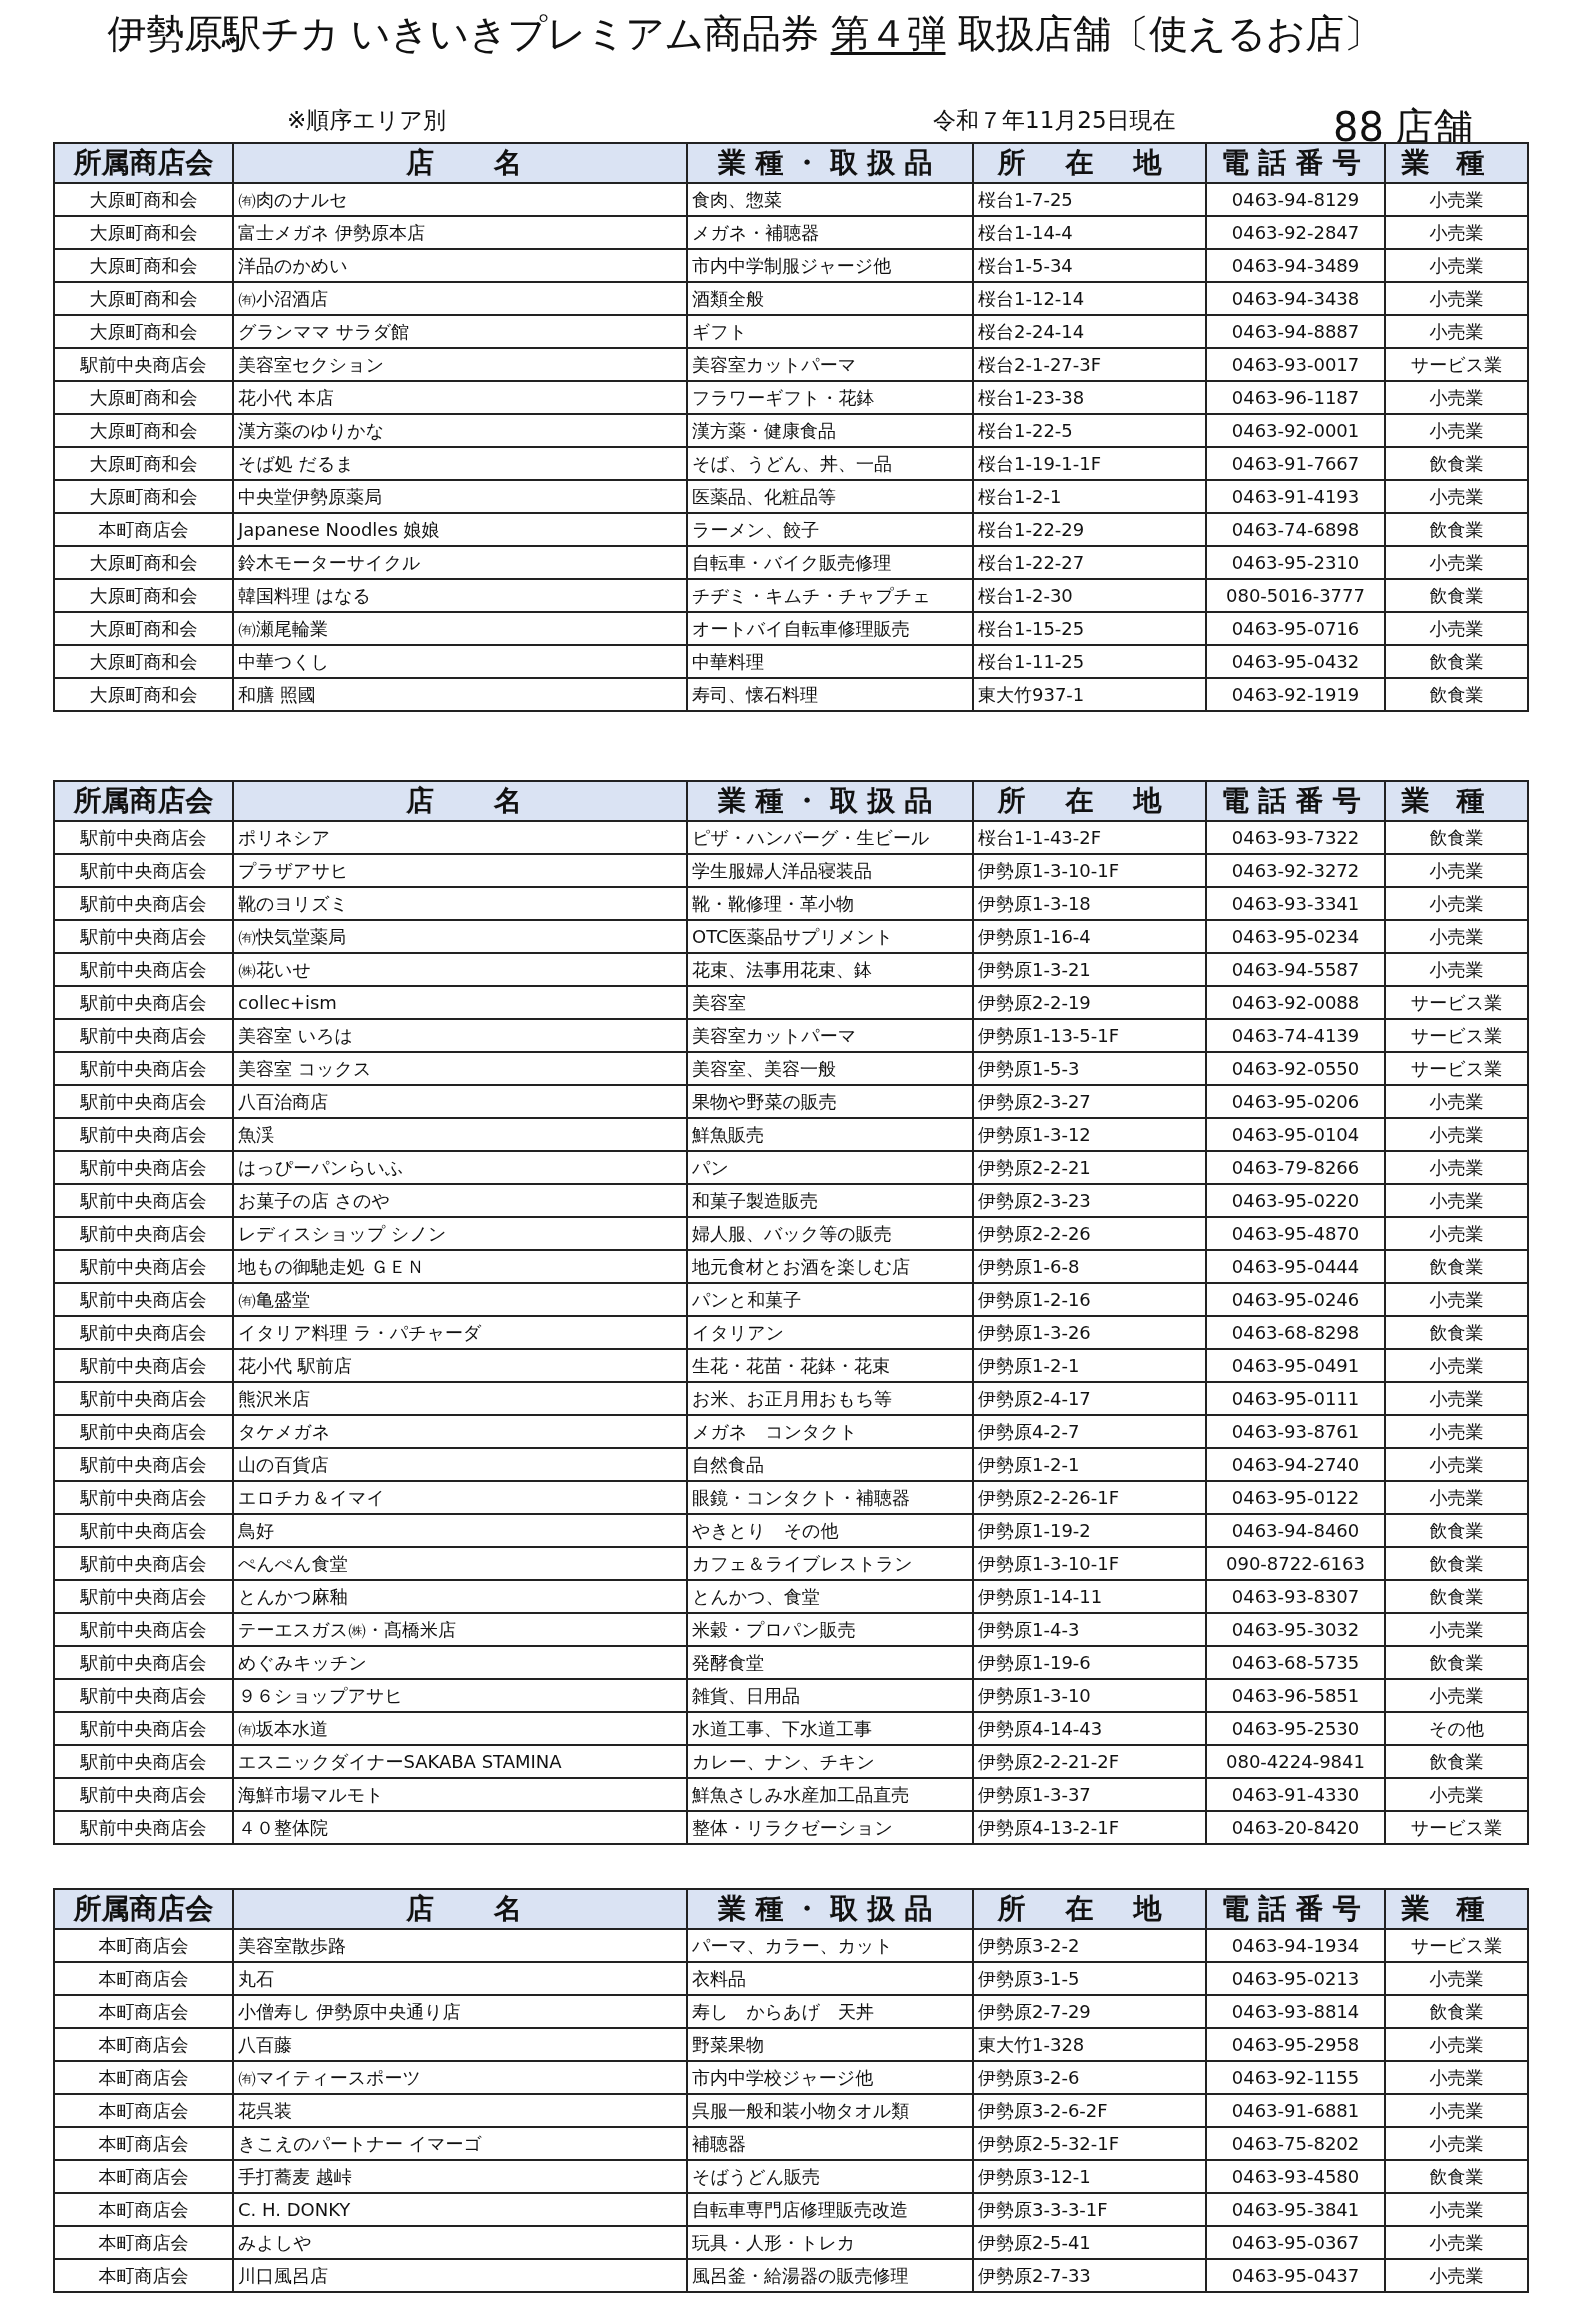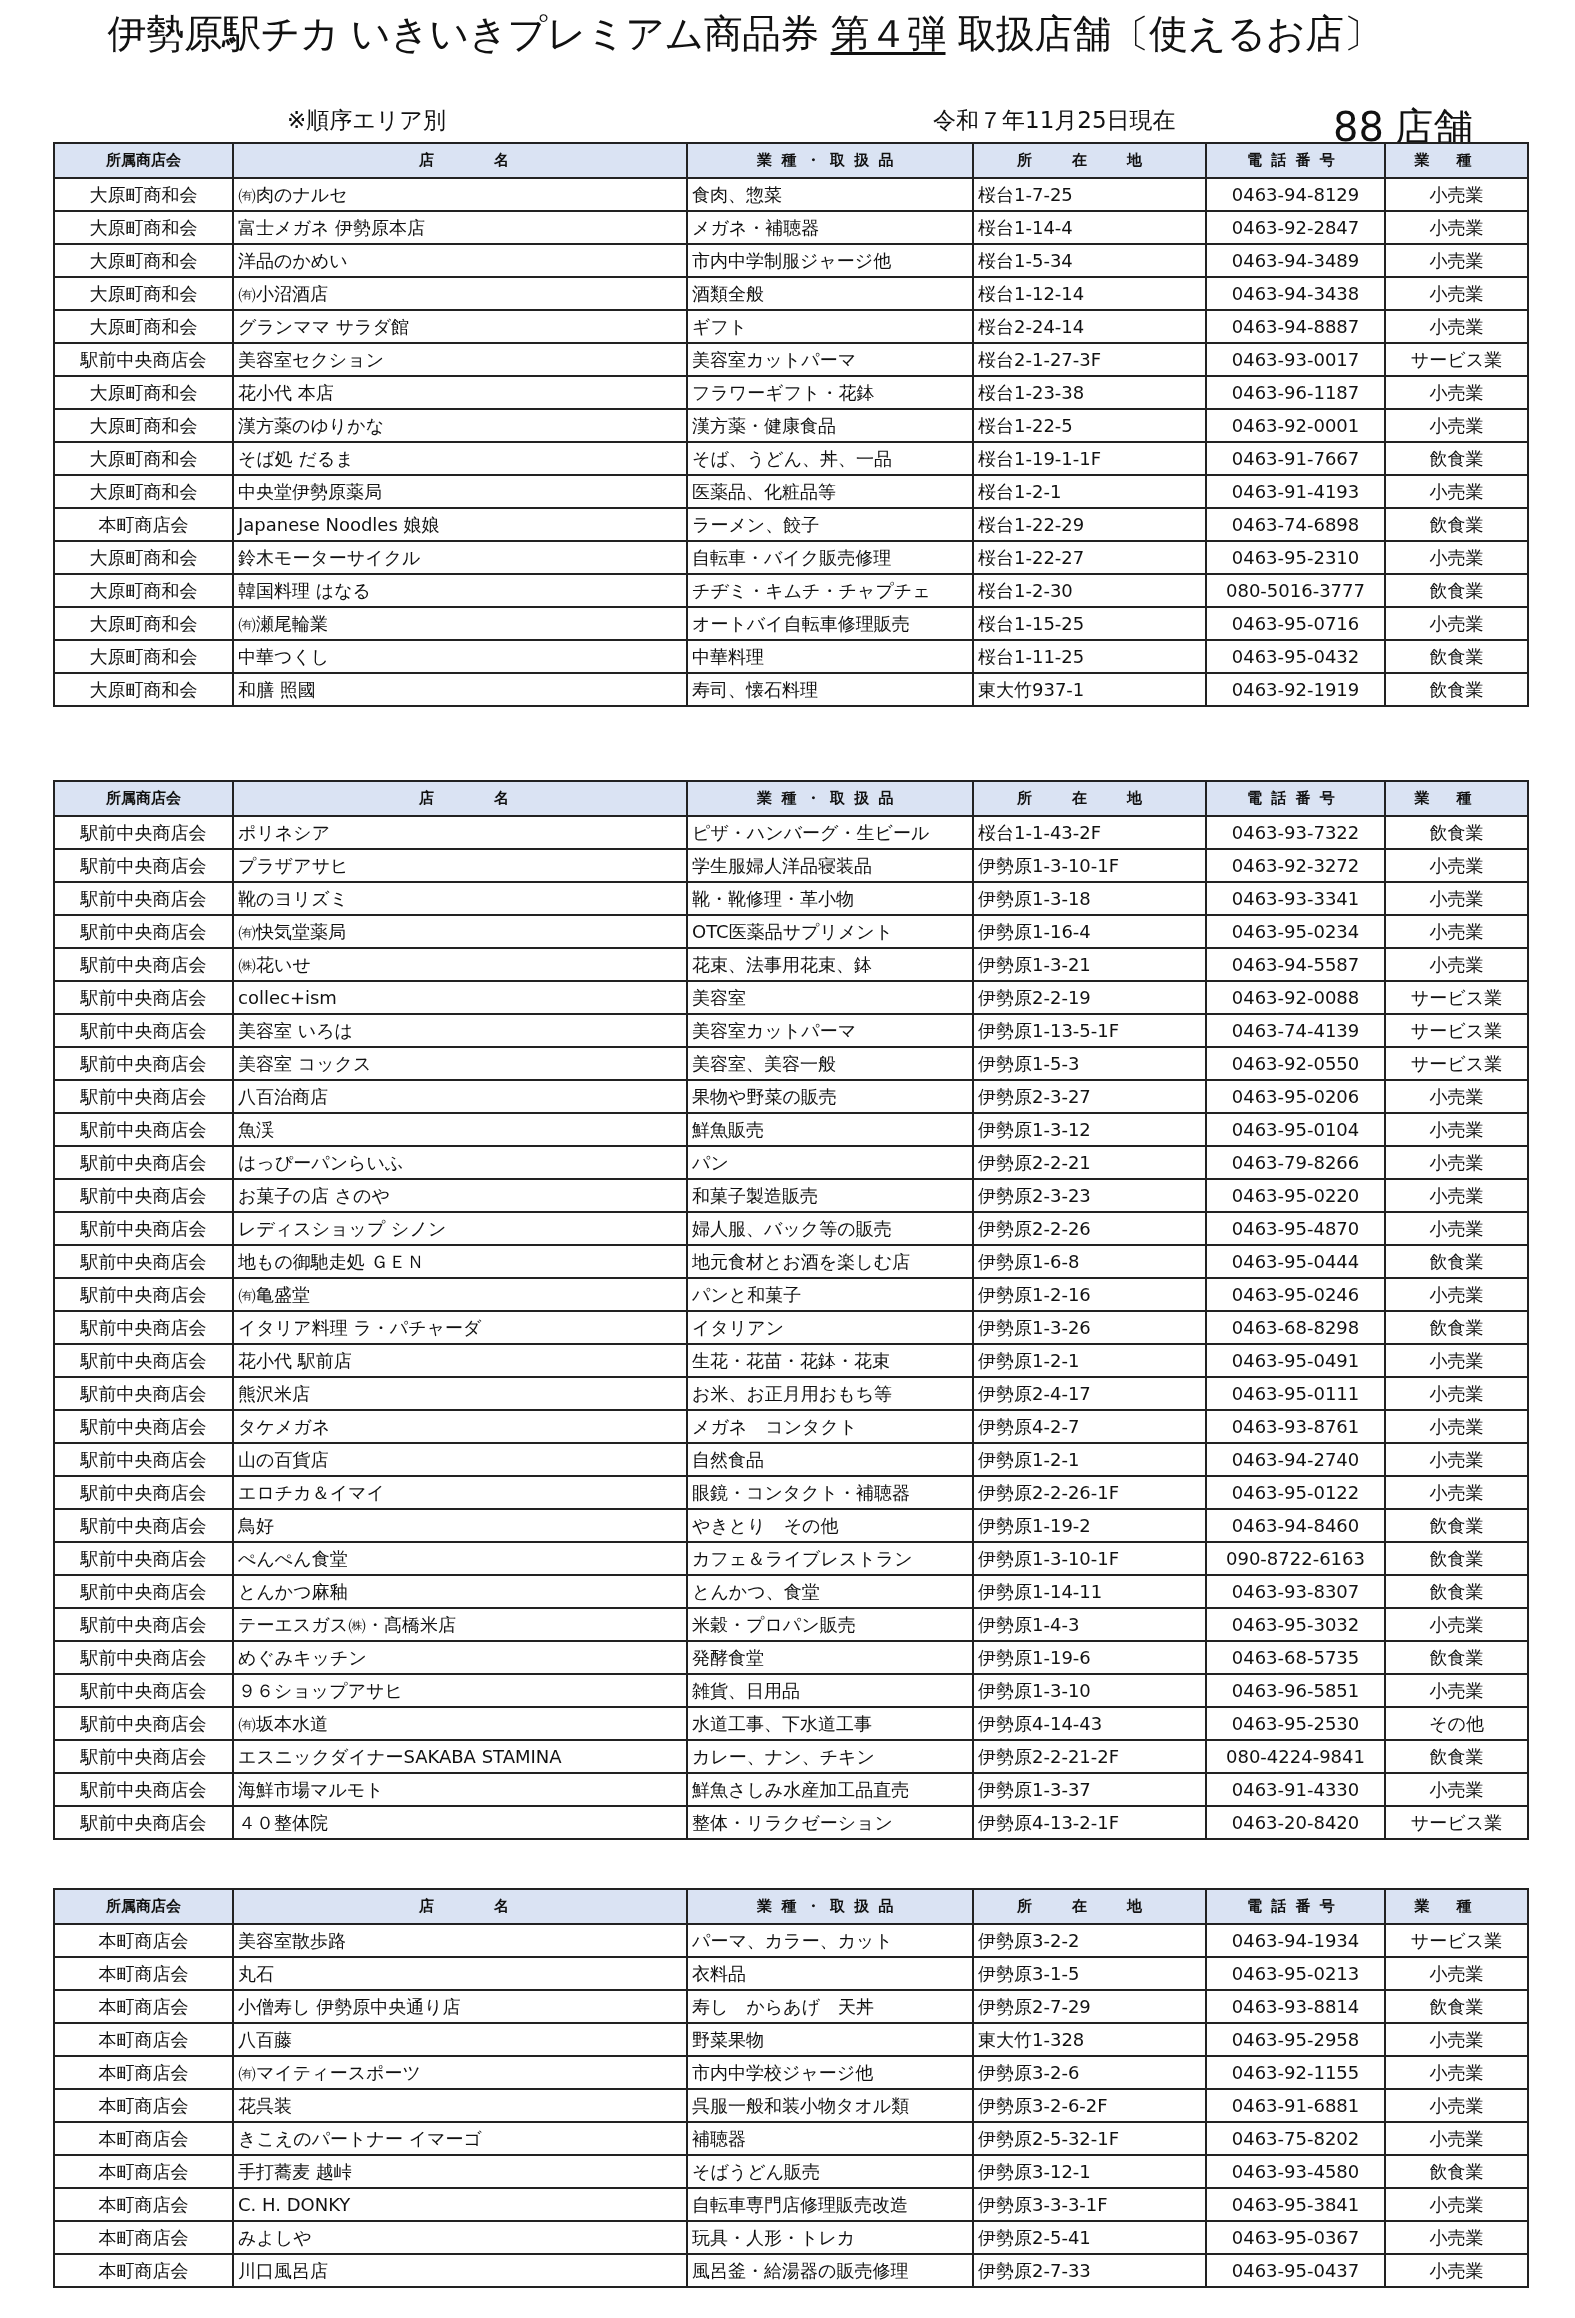--- a/index.html
+++ b/index.html
@@ -24,21 +24,21 @@
     border-collapse: collapse; table-layout: fixed;
     border: 2.7px solid #222;
   }
   table.shops col.c1 { width: 179px; }
   table.shops col.c2 { width: 454px; }
   table.shops col.c3 { width: 286px; }
   table.shops col.c4 { width: 233px; }
   table.shops col.c5 { width: 179px; }
   table.shops col.c6 { width: 143px; }
   table.shops th {
-    background: #dae3f3; height: 33px; font-size: 15px; font-weight: bold;
+    background: #dae3f3; height: 33px; font-size: 28px; font-weight: bold;
     border: 2px solid #222; text-align: center; padding: 0; letter-spacing: 4px;
     white-space: nowrap;
   }
   table.shops th.wide { letter-spacing: 9.3px; }
   table.shops th.xwide { letter-spacing: 60px; padding-left: 68px; margin-left: 44px; }
   table.shops th.loc { letter-spacing: 40px; padding-left: 20px; }
   table.shops th.kind { letter-spacing: 27px; }
   table.shops th.assoc { letter-spacing: 0; }
   table.shops td {
     height: 31px; font-size: 18px; border: 2px solid #222;

